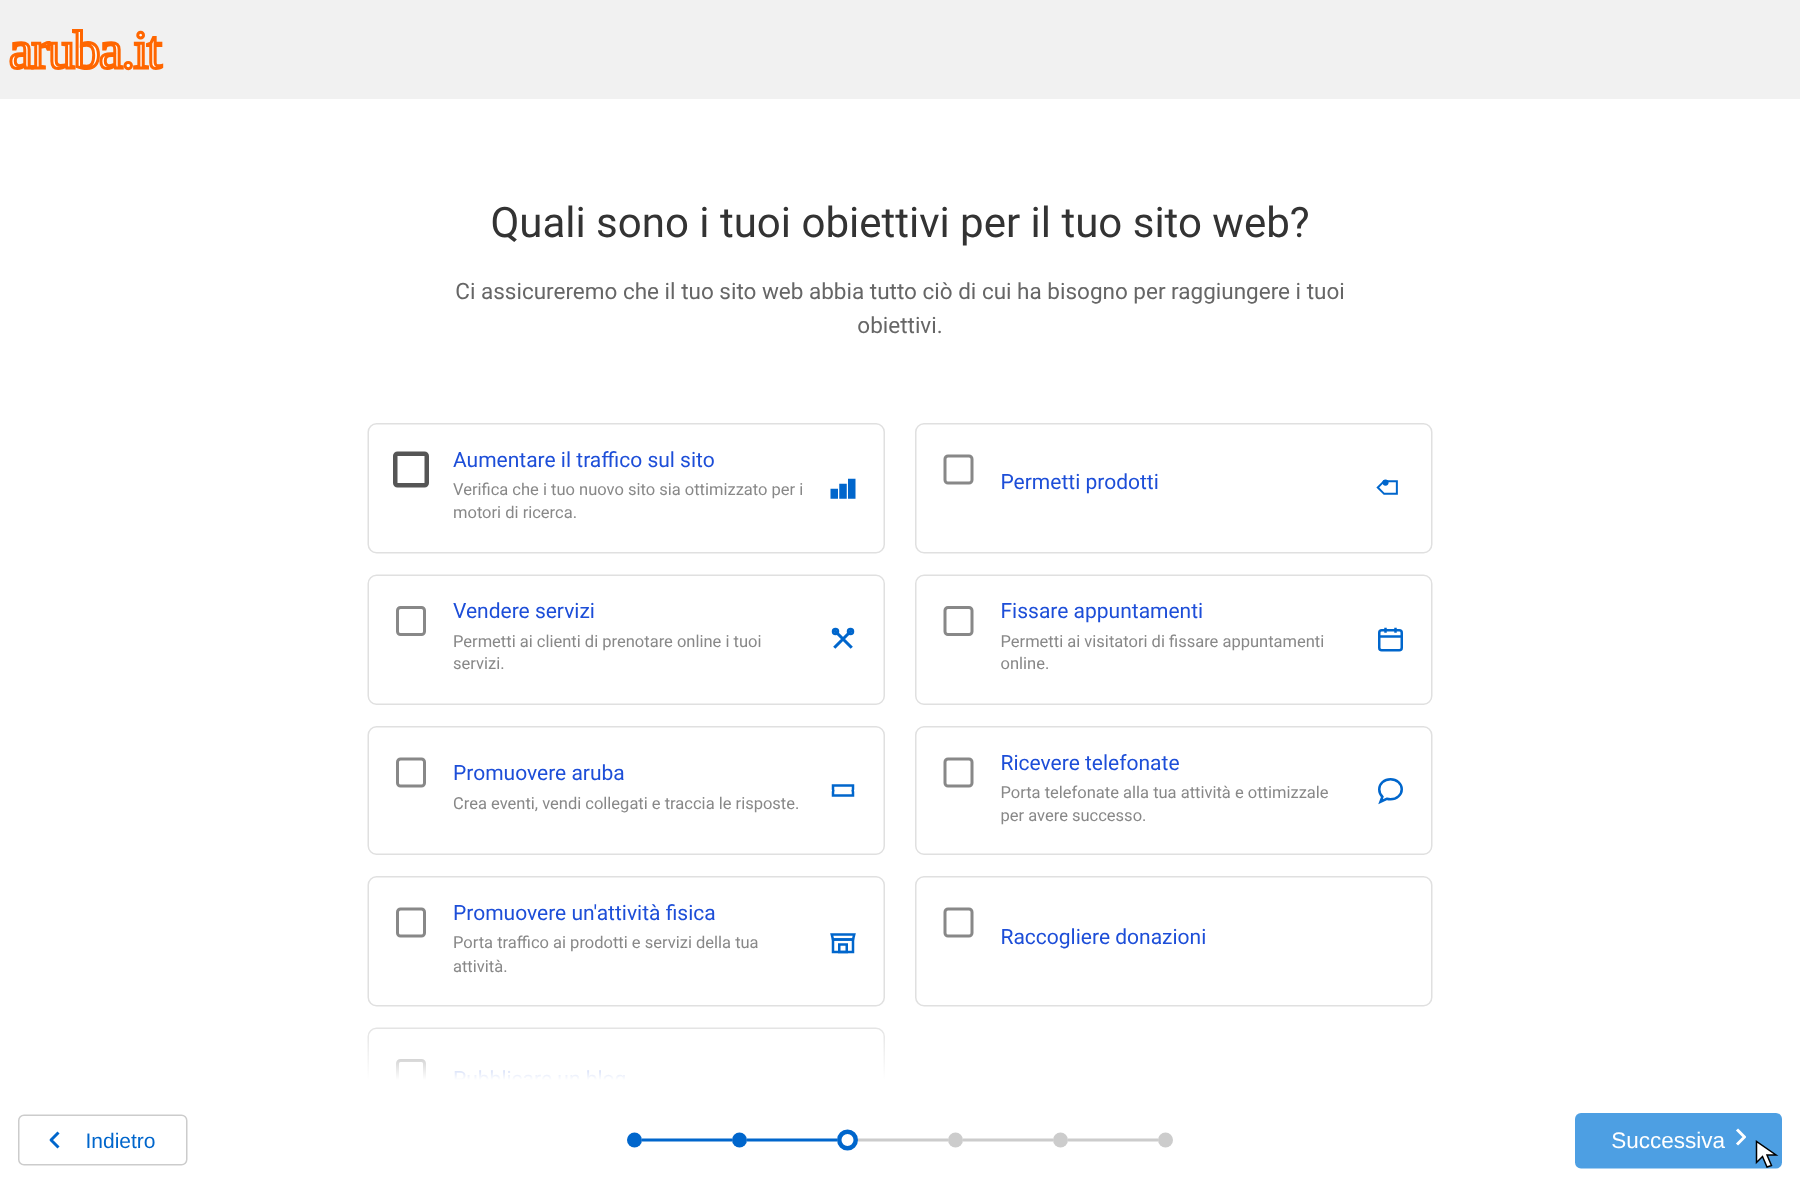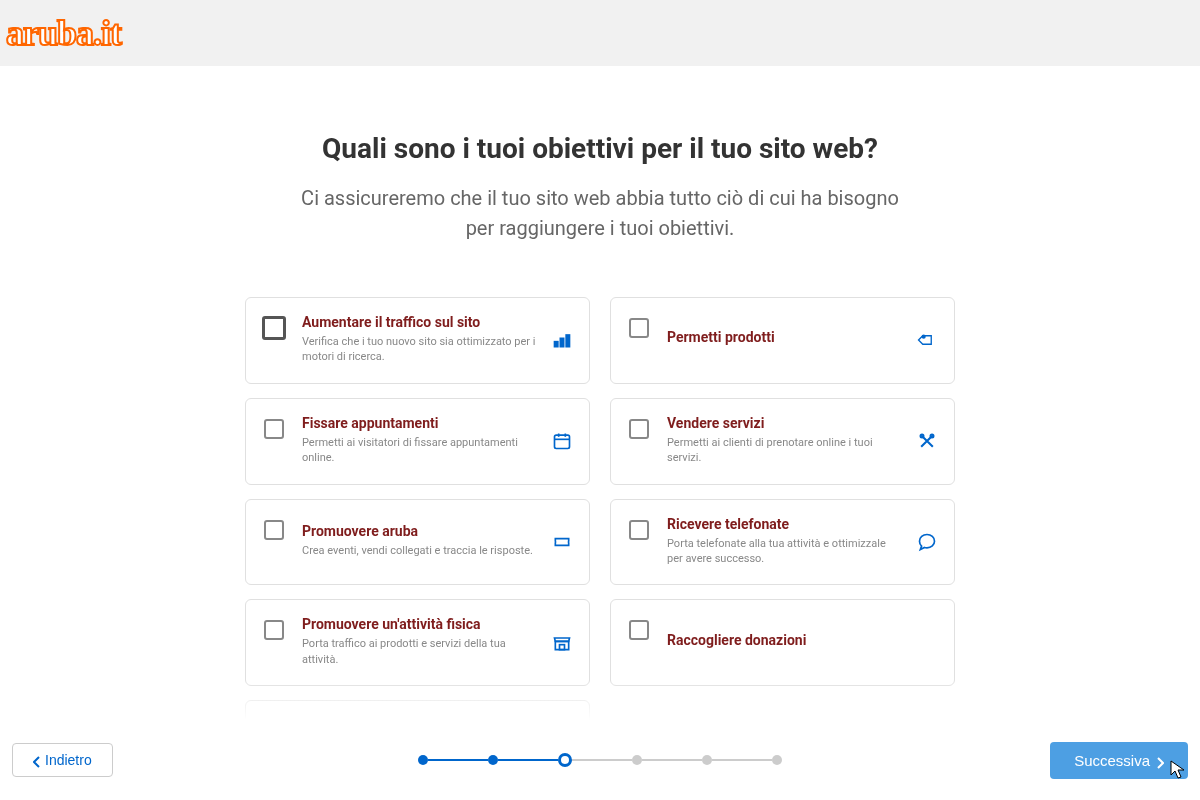--- a/index.html
+++ b/index.html
@@ -1,33 +1,33 @@
 <!DOCTYPE html>
 <html><head>
 <meta charset="utf-8">
 <style>
 *{box-sizing:border-box;margin:0;padding:0}
 body{font-family:-apple-system,BlinkMacSystemFont,"Segoe UI",Roboto,Arial,sans-serif;background:#fff;color:#333;height:800px;width:1200px;overflow:hidden;position:relative}
 .header{background:#f1f1f1;height:66px;display:flex;align-items:center;padding-left:6px}
-.logo{font-family:"Comic Sans MS",cursive;font-size:36px;color:#ff6600;font-weight:bold;letter-spacing:-1px}
+.logo{font-family:"Comic Sans MS",cursive;font-size:36px;color:#ff6600;font-weight:normal;letter-spacing:-1px}
 .logo span{color:#fff;-webkit-text-stroke:2px #ff6600}
 .content{max-width:960px;margin:0 auto;padding-top:66px;text-align:center}
-.title{font-size:28px;font-weight:700;color:#333;margin-bottom:18px}
-.subtitle{font-size:20px;color:#666;line-height:1.5;max-width:600px;margin:16px auto}
+.title{font-size:28px;font-weight:400;color:#333;margin-bottom:18px}
+.subtitle{font-size:15px;color:#666;line-height:1.5;max-width:600px;margin:16px auto}
 .grid{display:grid;grid-template-columns:1fr 1fr;gap:14px 20px;max-width:710px;margin:54px auto 0;text-align:left}
 .card{border:1px solid #e0e0e0;border-radius:6px;padding:16px 18px 18px 56px;position:relative;min-height:76px;display:flex;flex-direction:column;justify-content:center;cursor:pointer}
 .checkbox{position:absolute;left:18px;top:20px;width:20px;height:20px;border:2px solid #888;border-radius:3px;background:#fff}
 .checkbox.large{width:24px;height:24px;border-width:3px;border-color:#555;top:18px;left:16px}
-.card-title{font-size:14px;font-weight:700;color:#7f1d1d;margin-bottom:4px}
+.card-title{font-size:14px;font-weight:400;color:#1d4ed8;margin-bottom:4px}
 .card-desc{font-size:11px;color:#888;line-height:1.4;padding-right:34px}
 .card-icon{position:absolute;right:16px;top:50%;transform:translateY(-50%);width:22px;height:22px;display:flex;align-items:center;justify-content:center}
 .card-icon svg{width:20px;height:20px;stroke:#0066cc;fill:none;stroke-width:2}
 .footer{position:absolute;bottom:0;left:0;right:0;height:80px;background:#fff;display:flex;align-items:center;justify-content:space-between;padding:0 12px}
-.back-btn{border:1px solid #ccc;background:#fff;color:#0066cc;padding:8px 20px;border-radius:4px;font-size:14px;cursor:pointer;display:flex;align-items:flex-end;gap:4px}
-.next-btn{background:#4d9fe3;color:#fff;border:none;padding:10px 24px;border-radius:4px;font-size:15px;cursor:pointer;display:flex;align-items:flex-end;gap:6px}
+.back-btn{border:1px solid #ccc;background:#fff;color:#0066cc;padding:8px 20px;border-radius:4px;font-size:14px;cursor:pointer;display:flex;align-items:center;gap:16px}
+.next-btn{background:#4d9fe3;color:#fff;border:none;padding:10px 24px;border-radius:4px;font-size:15px;cursor:pointer;display:flex;align-items:flex-start;gap:6px}
 .stepper{position:absolute;left:50%;transform:translateX(-50%);display:flex;align-items:center}
 .step-dot{width:10px;height:10px;border-radius:50%;background:#ccc}
 .step-dot.done{background:#0066cc}
 .step-dot.current{width:14px;height:14px;background:#fff;border:3px solid #0066cc}
 .step-line{width:60px;height:2px;background:#ccc}
 .step-line.done{background:#0066cc}
 .cursor{position:absolute;bottom:20px;right:14px;pointer-events:none}
 .fade{position:absolute;bottom:80px;left:0;right:0;height:40px;background:linear-gradient(to bottom,rgba(255,255,255,0),#fff)}
 </style>
 </head>
@@ -58,40 +58,40 @@
         <div class="card-title">Permetti prodotti</div>
         <div class="card-icon">
           <svg viewBox="0 0 24 24">
             <path d="M12 3l9 9-9 9-9-9V3h9z" stroke="#0066cc" fill="none" stroke-width="2" transform="rotate(-45 12 12) scale(0.8) translate(3 3)"></path>
             <circle cx="8" cy="8" r="1.5" fill="#0066cc"></circle>
           </svg>
         </div>
       </div>
       <div class="card">
         <div class="checkbox"></div>
+        <div class="card-title">Vendere servizi</div>
+        <div class="card-desc">Permetti ai clienti di prenotare online i tuoi servizi.</div>
+        <div class="card-icon">
+          <svg viewBox="0 0 24 24">
+            <path d="M5 5l14 14M19 5L5 19" stroke="#0066cc" stroke-width="2.5"></path>
+            <circle cx="6" cy="6" r="2" fill="none" stroke="#0066cc" stroke-width="2"></circle>
+            <circle cx="18" cy="6" r="2" fill="none" stroke="#0066cc" stroke-width="2"></circle>
+          </svg>
+        </div>
+      </div>
+      <div class="card">
+        <div class="checkbox"></div>
         <div class="card-title">Fissare appuntamenti</div>
         <div class="card-desc">Permetti ai visitatori di fissare appuntamenti online.</div>
         <div class="card-icon">
           <svg viewBox="0 0 24 24">
             <rect x="3" y="5" width="18" height="16" rx="2" stroke="#0066cc" fill="none" stroke-width="2"></rect>
             <line x1="3" y1="10" x2="21" y2="10" stroke="#0066cc" stroke-width="2"></line>
             <line x1="8" y1="3" x2="8" y2="7" stroke="#0066cc" stroke-width="2"></line>
             <line x1="16" y1="3" x2="16" y2="7" stroke="#0066cc" stroke-width="2"></line>
-          </svg>
-        </div>
-      </div>
-      <div class="card">
-        <div class="checkbox"></div>
-        <div class="card-title">Vendere servizi</div>
-        <div class="card-desc">Permetti ai clienti di prenotare online i tuoi servizi.</div>
-        <div class="card-icon">
-          <svg viewBox="0 0 24 24">
-            <path d="M5 5l14 14M19 5L5 19" stroke="#0066cc" stroke-width="2.5"></path>
-            <circle cx="6" cy="6" r="2" fill="none" stroke="#0066cc" stroke-width="2"></circle>
-            <circle cx="18" cy="6" r="2" fill="none" stroke="#0066cc" stroke-width="2"></circle>
           </svg>
         </div>
       </div>
       <div class="card">
         <div class="checkbox"></div>
         <div class="card-title">Promuovere aruba</div>
         <div class="card-desc">Crea eventi, vendi collegati e traccia le risposte.</div>
         <div class="card-icon">
           <svg viewBox="0 0 24 24">
             <path d="M4 8h16v3a2 2 0 000 2v3H4v-3a2 2 0 000-2V8z" stroke="#0066cc" fill="none" stroke-width="2"></path>

